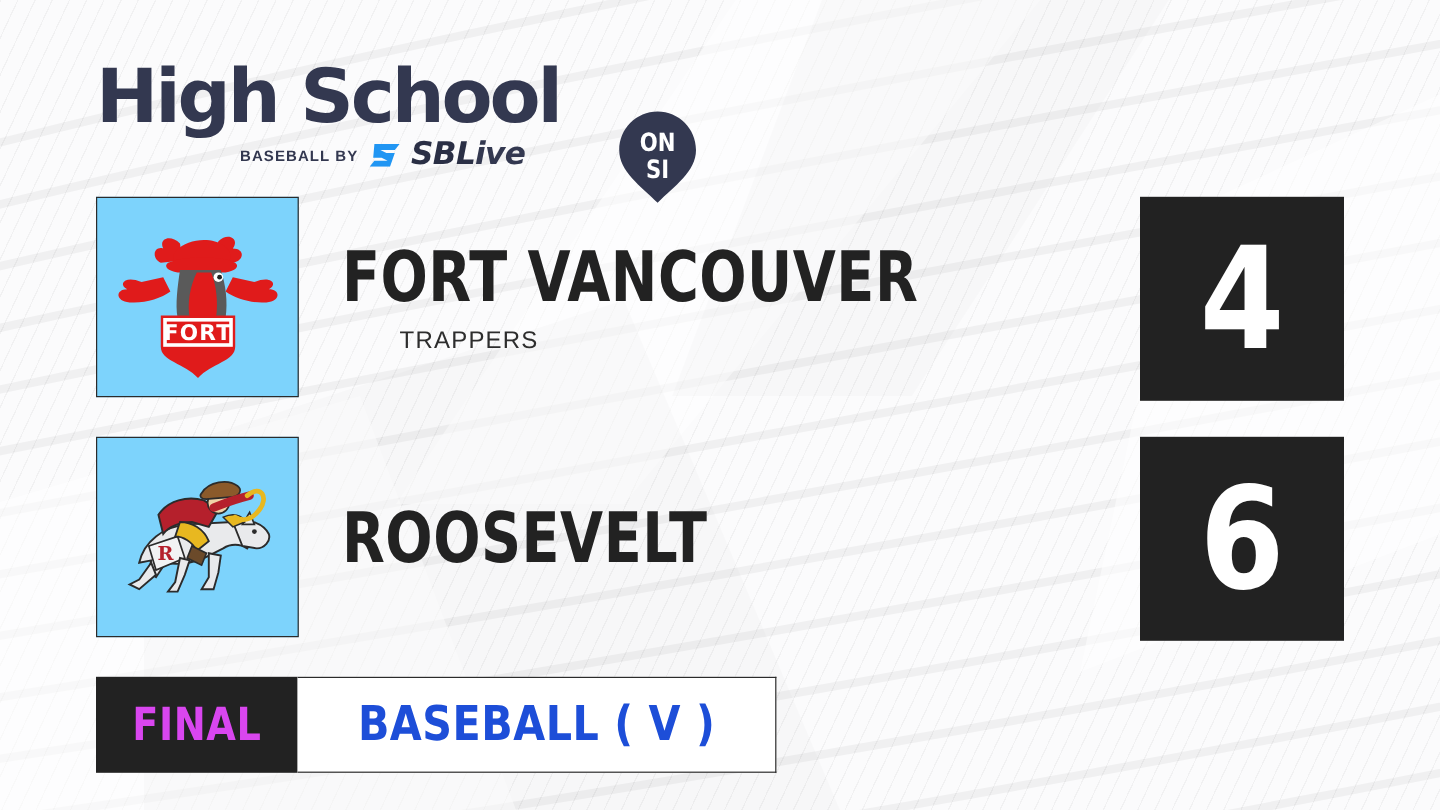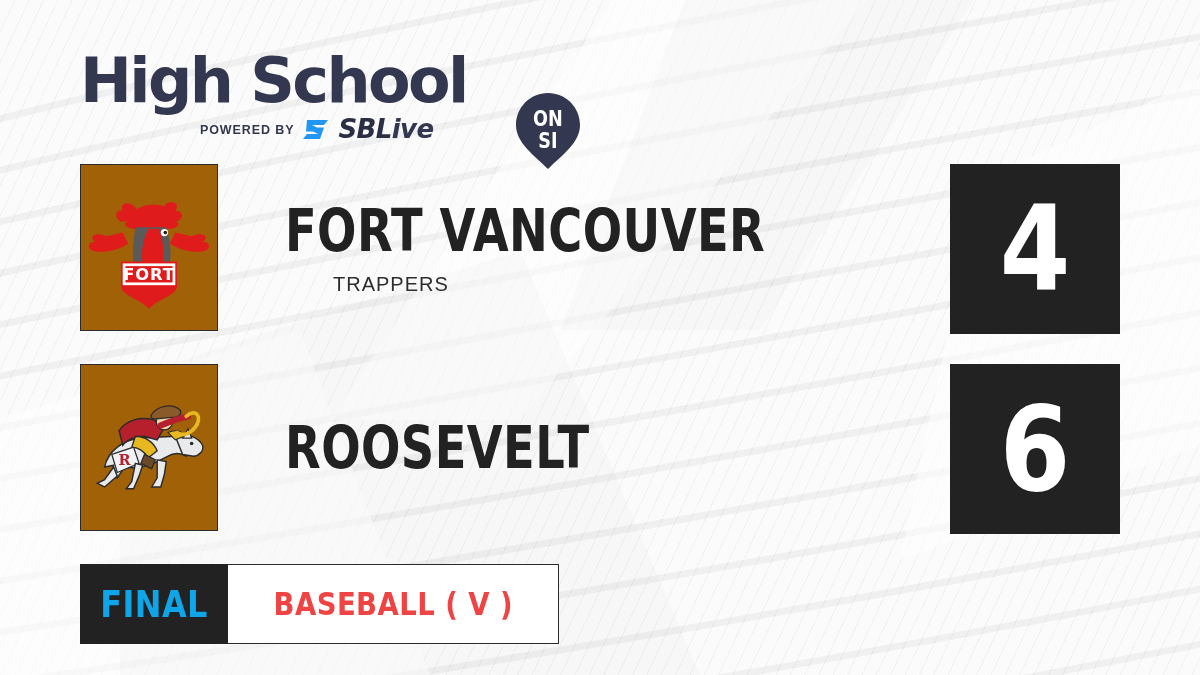--- a/index.html
+++ b/index.html
@@ -86,23 +86,23 @@
 
   
   .team-row { position: absolute; left: 80px; }
   .team-row.row1 { top: 164px; }
   .team-row.row2 { top: 364px; }
 
   .logo-box {
     position: absolute;
     left: 0;
     top: 0;
-    width: 138px;
+    width: 169px;
     height: 167px;
-    background: #a16207;
+    background: #7dd3fc;
     border: 1.5px solid #2b2b2b;
     box-sizing: border-box;
     display: flex;
     align-items: center;
     justify-content: center;
   }
   .logo-box svg { display: block; }
 
   .team-text {
     position: absolute;
@@ -164,45 +164,45 @@
   .status-bar {
     position: absolute;
     left: 80px;
     top: 564px;
     height: 80px;
     display: flex;
     align-items: stretch;
   }
   .status-chip {
     background: #222222;
-    color: #0ea5e9;
-    width: 148px;
+    color: #d946ef;
+    width: 168px;
     display: flex;
     align-items: center;
     justify-content: center;
     font-family: "DejaVu Sans", sans-serif;
     font-weight: bold;
     font-size: 38px;
     letter-spacing: 0.5px;
   }
   .status-chip span { transform: scaleX(0.84); display: inline-block; }
   .status-sport {
     background: #ffffff;
     border: 1.5px solid #2b2b2b;
     border-left: none;
     box-sizing: border-box;
     min-width: 320px;
     padding: 0 26px;
     display: flex;
     align-items: center;
     font-family: "DejaVu Sans", sans-serif;
     font-weight: bold;
-    font-size: 32px;
+    font-size: 40px;
     letter-spacing: 0.5px;
-    color: #ef4444;
+    color: #1d4ed8;
   }
   .status-sport span { transform: scaleX(0.86); display: inline-block; white-space: nowrap; }
 </style>
 </head>
 <body>
 
 <div id="stage">
 
   <div class="bg-layer bg-diagonals"></div>
   <svg class="bg-layer" viewBox="0 0 1200 675" preserveAspectRatio="none">
@@ -237,21 +237,21 @@
   <div class="logo-wrap">
     <div class="logo-title">High School</div>
 
     <svg class="pin" viewBox="0 0 72 80">
       <path d="M36 2 C18.3 2 4 16.3 4 34 C4 52 22 64 36 78 C50 64 68 52 68 34 C68 16.3 53.7 2 36 2 Z" fill="#333850"></path>
       <text x="36" y="35" text-anchor="middle" fill="#ffffff" font-family="DejaVu Sans, sans-serif" font-weight="bold" font-size="21" transform="scale(0.84 1)" transform-origin="36 35">ON</text>
       <text x="36" y="57" text-anchor="middle" fill="#ffffff" font-family="DejaVu Sans, sans-serif" font-weight="bold" font-size="21" transform="scale(0.84 1)" transform-origin="36 57">SI</text>
     </svg>
 
     <div class="powered">
-      <span class="powered-text">POWERED BY</span>
+      <span class="powered-text">BASEBALL BY</span>
       <svg class="sblive-mark" viewBox="0 0 26 19">
         <path d="M4 0 H25 L21 5 H9 L14 7.5 H21 L17 19 H0 L4 14 H15 L10 11.5 H3 Z" fill="#2196f3"></path>
       </svg>
       <span class="sblive-word"><span>SBL</span><span class="lite">ive</span></span>
     </div>
   </div>
 
   <div class="team-row row1">
     <div class="logo-box">
       <svg width="150" height="150" viewBox="0 0 150 150">

